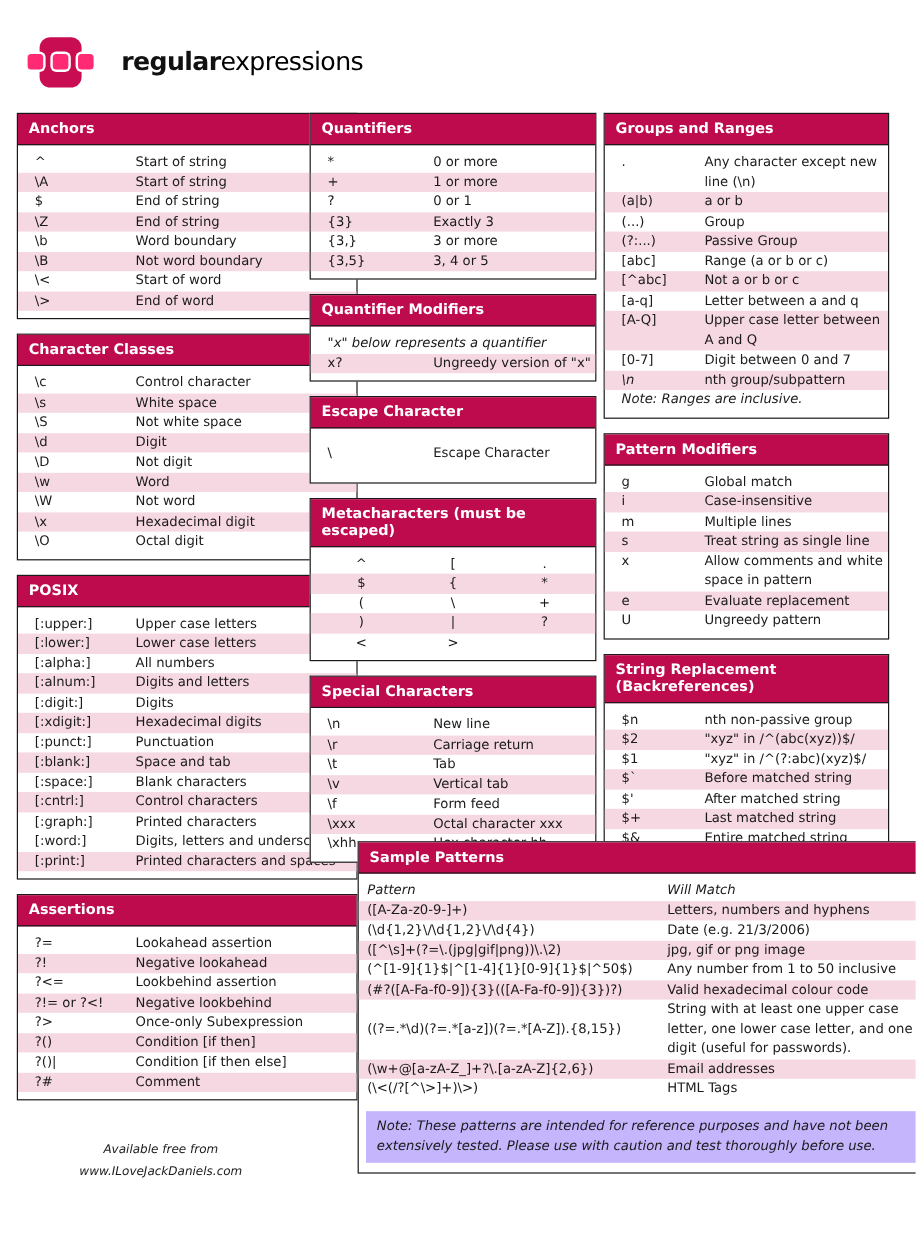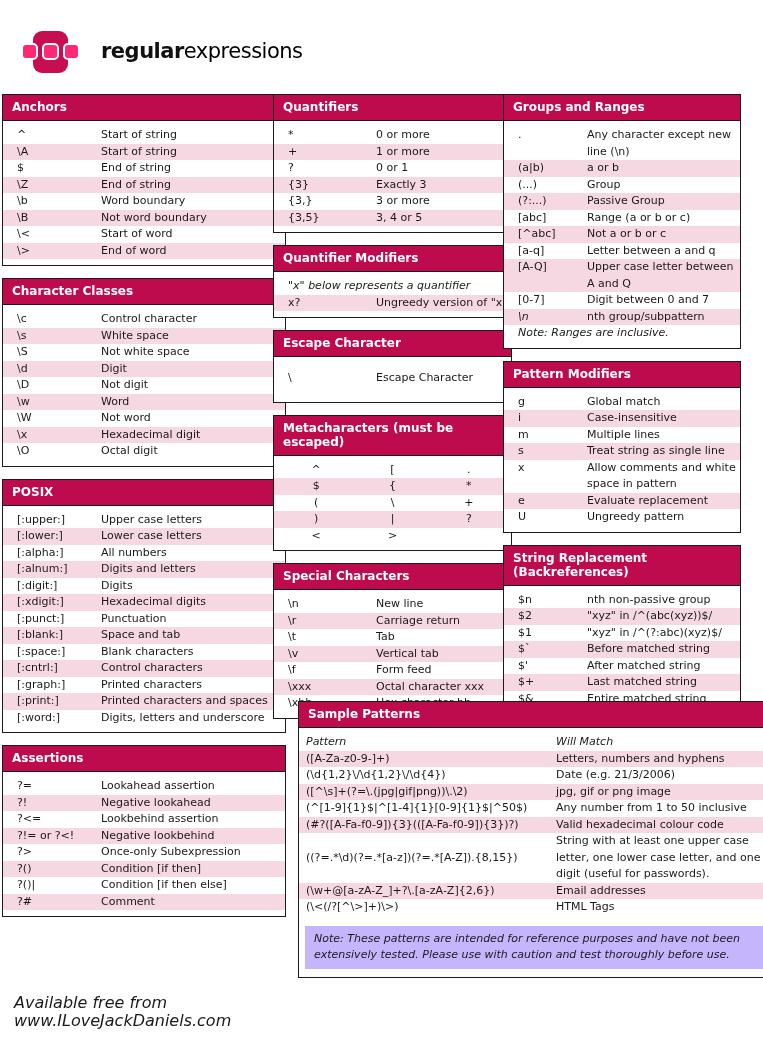--- a/index.html
+++ b/index.html
@@ -11,22 +11,22 @@
   .logo{position:absolute;left:22px;top:30px;height:44px;}
   .logo-icon{position:absolute;left:0;top:1px;width:57px;height:42px;}
   .barrel{position:absolute;left:11px;top:0;width:35px;height:42px;background:#C90D52;border-radius:9px;}
   .sq{position:absolute;top:14px;width:13px;height:13px;background:#FF2A73;border-radius:3px;box-shadow:0 0 0 2px #fff;}
   .sq1{left:1px;} .sq2{left:22px;} .sq3{left:43px;}
   .logo-text{position:absolute;left:79px;top:9px;font-size:21px;letter-spacing:-0.5px;white-space:nowrap;}
   .logo-black{font-weight:bold;color:#111;}
   .logo-gray{font-weight:normal;color:#000000;}
   
   .col{position:absolute;top:94px;}
-  [data-col="col1"]{left:2px;width:284px;}
-  [data-col="col2"]{left:273px;width:239px;}
+  [data-col="col1"]{left:14px;width:284px;}
+  [data-col="col2"]{left:258px;width:239px;}
   [data-col="col3"]{left:503px;width:238px;}
   [data-col="sample"]{position:absolute;left:258px;top:701px;width:483px;padding-left:40px;}
   
   .section{border:1px solid #1a1a1a;margin-bottom:12px;background:#fff;}
   .sec-header{background:#BE0B4E;color:#fff;font-size:12px;font-weight:bold;
     padding:5px 9px 6px 9px;border-bottom:1px solid #1a1a1a;}
   .sec-body{padding:6px 0;font-size:11px;}
   .sec-body.tall{padding:13px 0 15px 0;}
   .row{display:flex;line-height:16.5px;padding:0 4px 0 14px;align-items:flex-start;}
   .row.alt{background:#F6D8E3;}
@@ -42,22 +42,22 @@
   .g3cell{flex:1 1 33%;text-align:center;white-space:nowrap;}
   
   .sp-row{padding:0 6px 0 7px;align-items:center;}
   .sp-pat{flex:0 0 250px;white-space:nowrap;}
   .sp-desc{flex:1;white-space:nowrap;}
   .sp-desc.wrap{white-space:normal;}
   .sp-head{font-style:italic;}
   .sp-note{margin:10px 6px 2px 6px;padding:5px 9px;background:#c4b5fd;
     font-style:italic;line-height:16.5px;font-size:11px;}
   
-  .footer{position:absolute;left:14px;top:950px;width:240px;text-align:left;
-    font-style:italic;font-size:16px;line-height:17.5px;margin-top:44px;}
+  .footer{position:absolute;left:14px;top:950px;width:240px;text-align:center;
+    font-style:italic;font-size:10px;line-height:17.5px;}
 </style>
 </head>
 <body>
 
 <div class="logo">
   <div class="logo-icon">
     <div class="barrel"></div>
     <div class="sq sq1"></div>
     <div class="sq sq2"></div>
     <div class="sq sq3"></div>
@@ -184,27 +184,27 @@
           <span class="desc">Blank characters</span>
         </div>
         <div class="row alt">
           <span class="sym">[:cntrl:]</span>
           <span class="desc">Control characters</span>
         </div>
         <div class="row">
           <span class="sym">[:graph:]</span>
           <span class="desc">Printed characters</span>
         </div>
+        <div class="row">
+          <span class="sym">[:word:]</span>
+          <span class="desc wrap">Digits, letters and underscore</span>
+        </div>
         <div class="row alt">
           <span class="sym">[:print:]</span>
           <span class="desc wrap">Printed characters and spaces</span>
-        </div>
-        <div class="row">
-          <span class="sym">[:word:]</span>
-          <span class="desc wrap">Digits, letters and underscore</span>
         </div>
       </div>
     </div>
     <div class="section">
       <div class="sec-header">Assertions</div>
       <div class="sec-body">
         <div class="row">
           <span class="sym">?=</span>
           <span class="desc">Lookahead assertion</span>
         </div>

